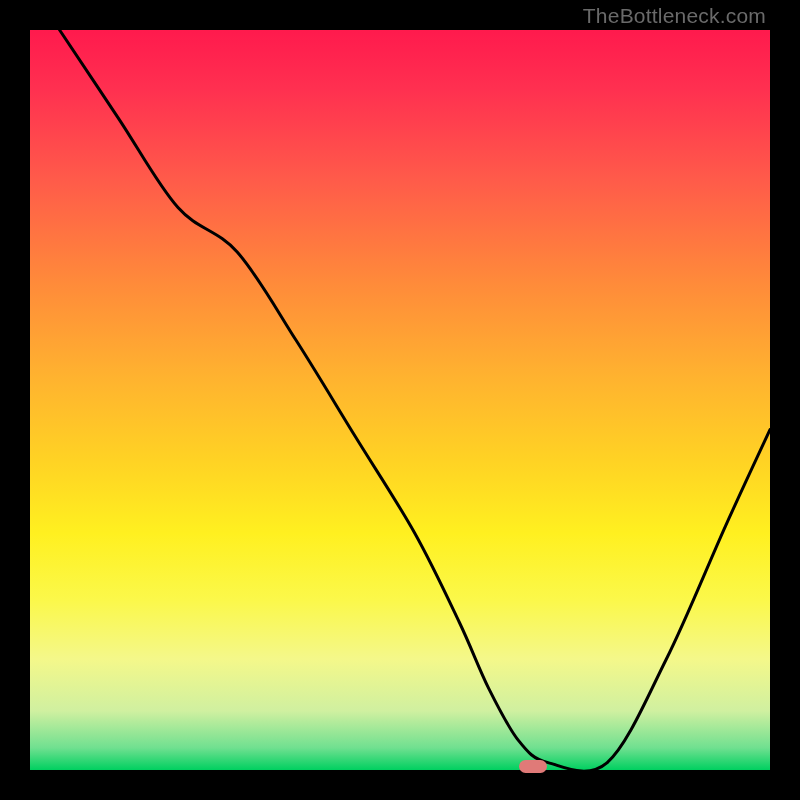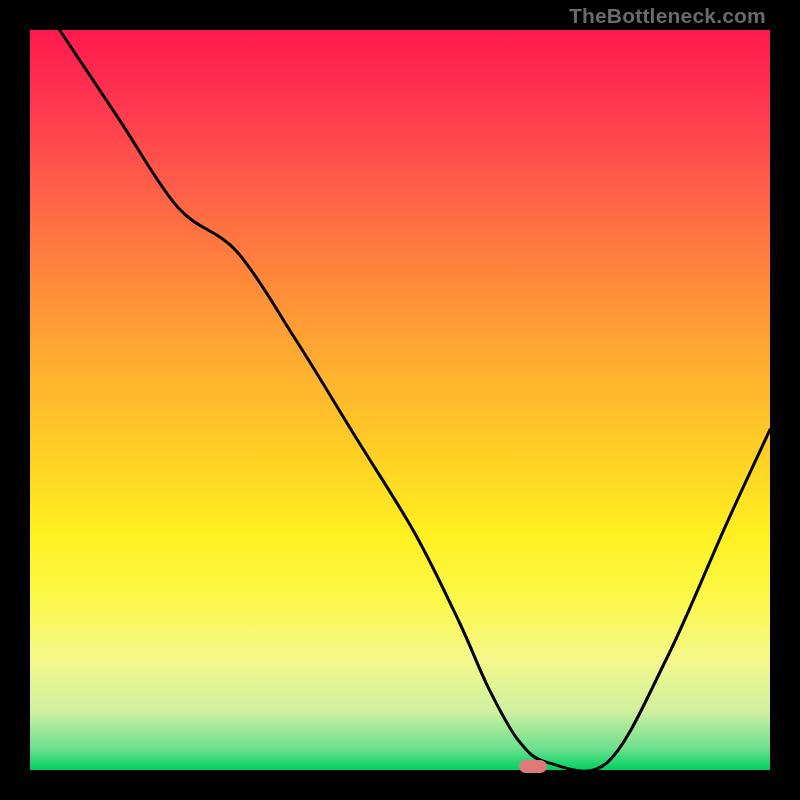--- a/index.html
+++ b/index.html
@@ -38,21 +38,21 @@
       #70e090 97%,
       #00d060 100%
     );
   }
   .watermark {
     position: absolute;
     top: 4px;
     right: 34px;
     font-family: Arial, Helvetica, sans-serif;
     font-size: 21px;
-    font-weight: 700;
+    font-weight: 400;
     color: #6a6a6a;
     letter-spacing: 0.2px;
   }
   svg.curve {
     position: absolute;
     left: 0;
     top: 0;
     width: 740px;
     height: 740px;
     overflow: visible;

